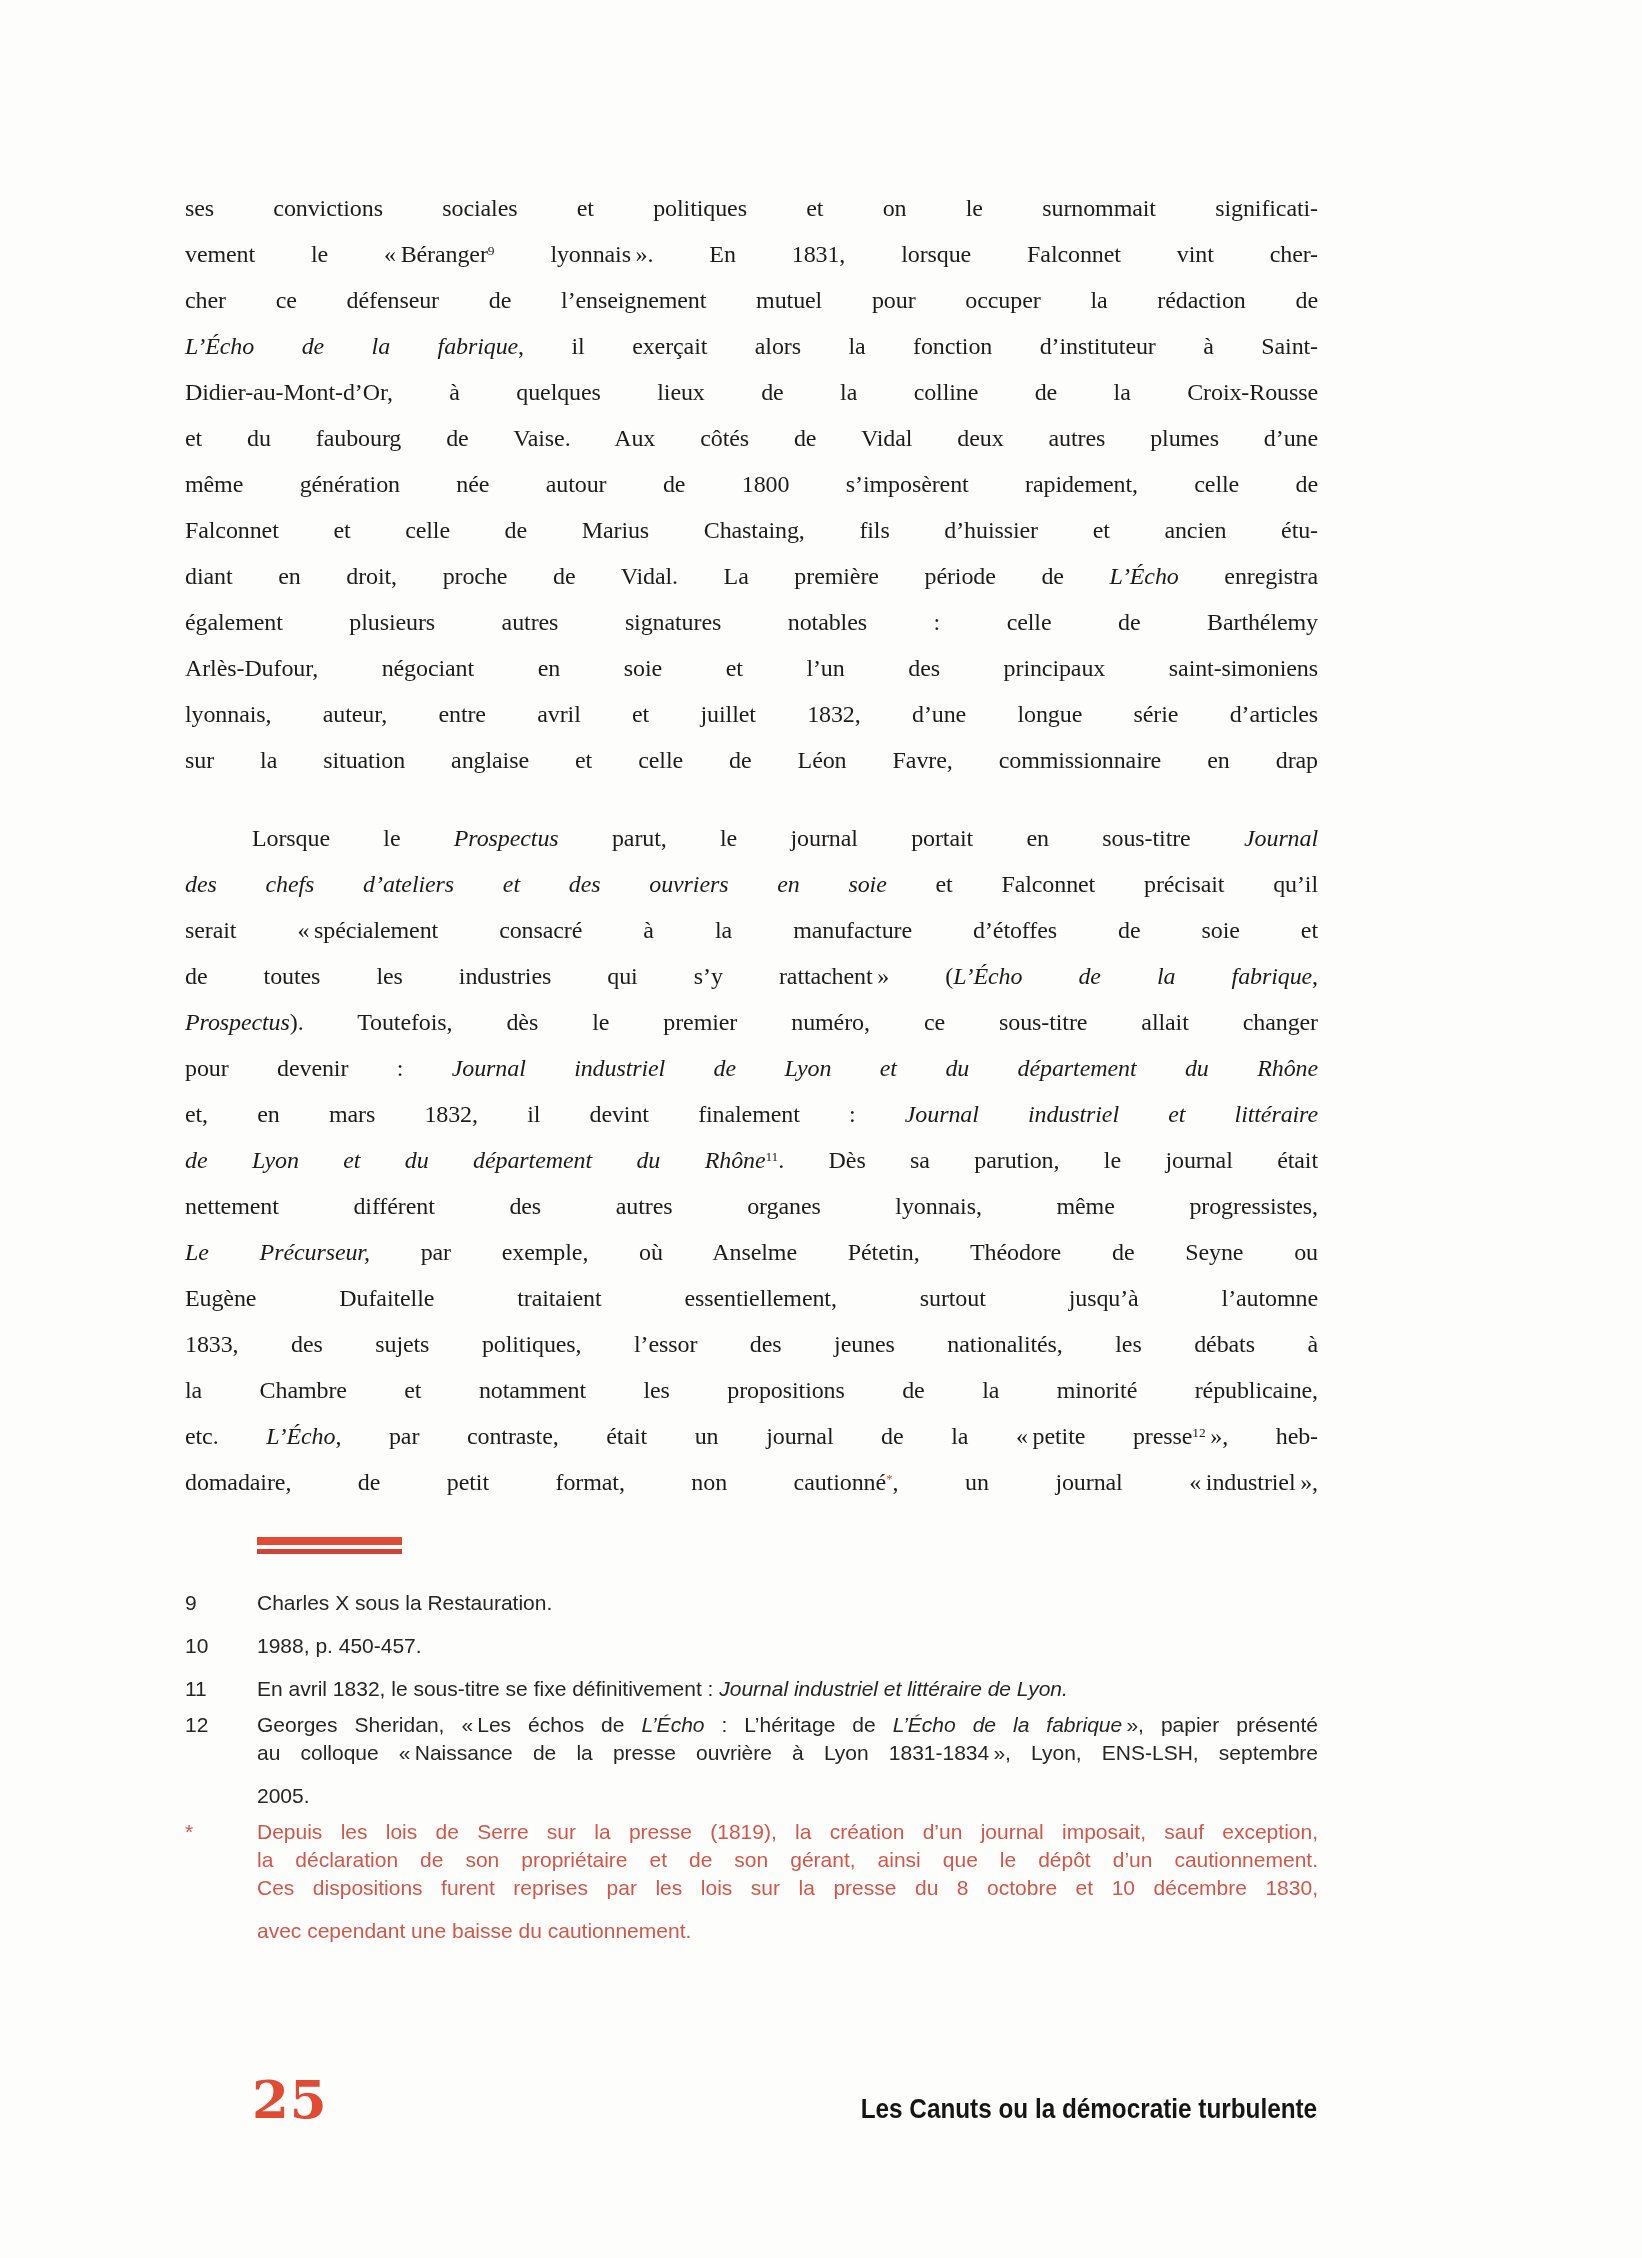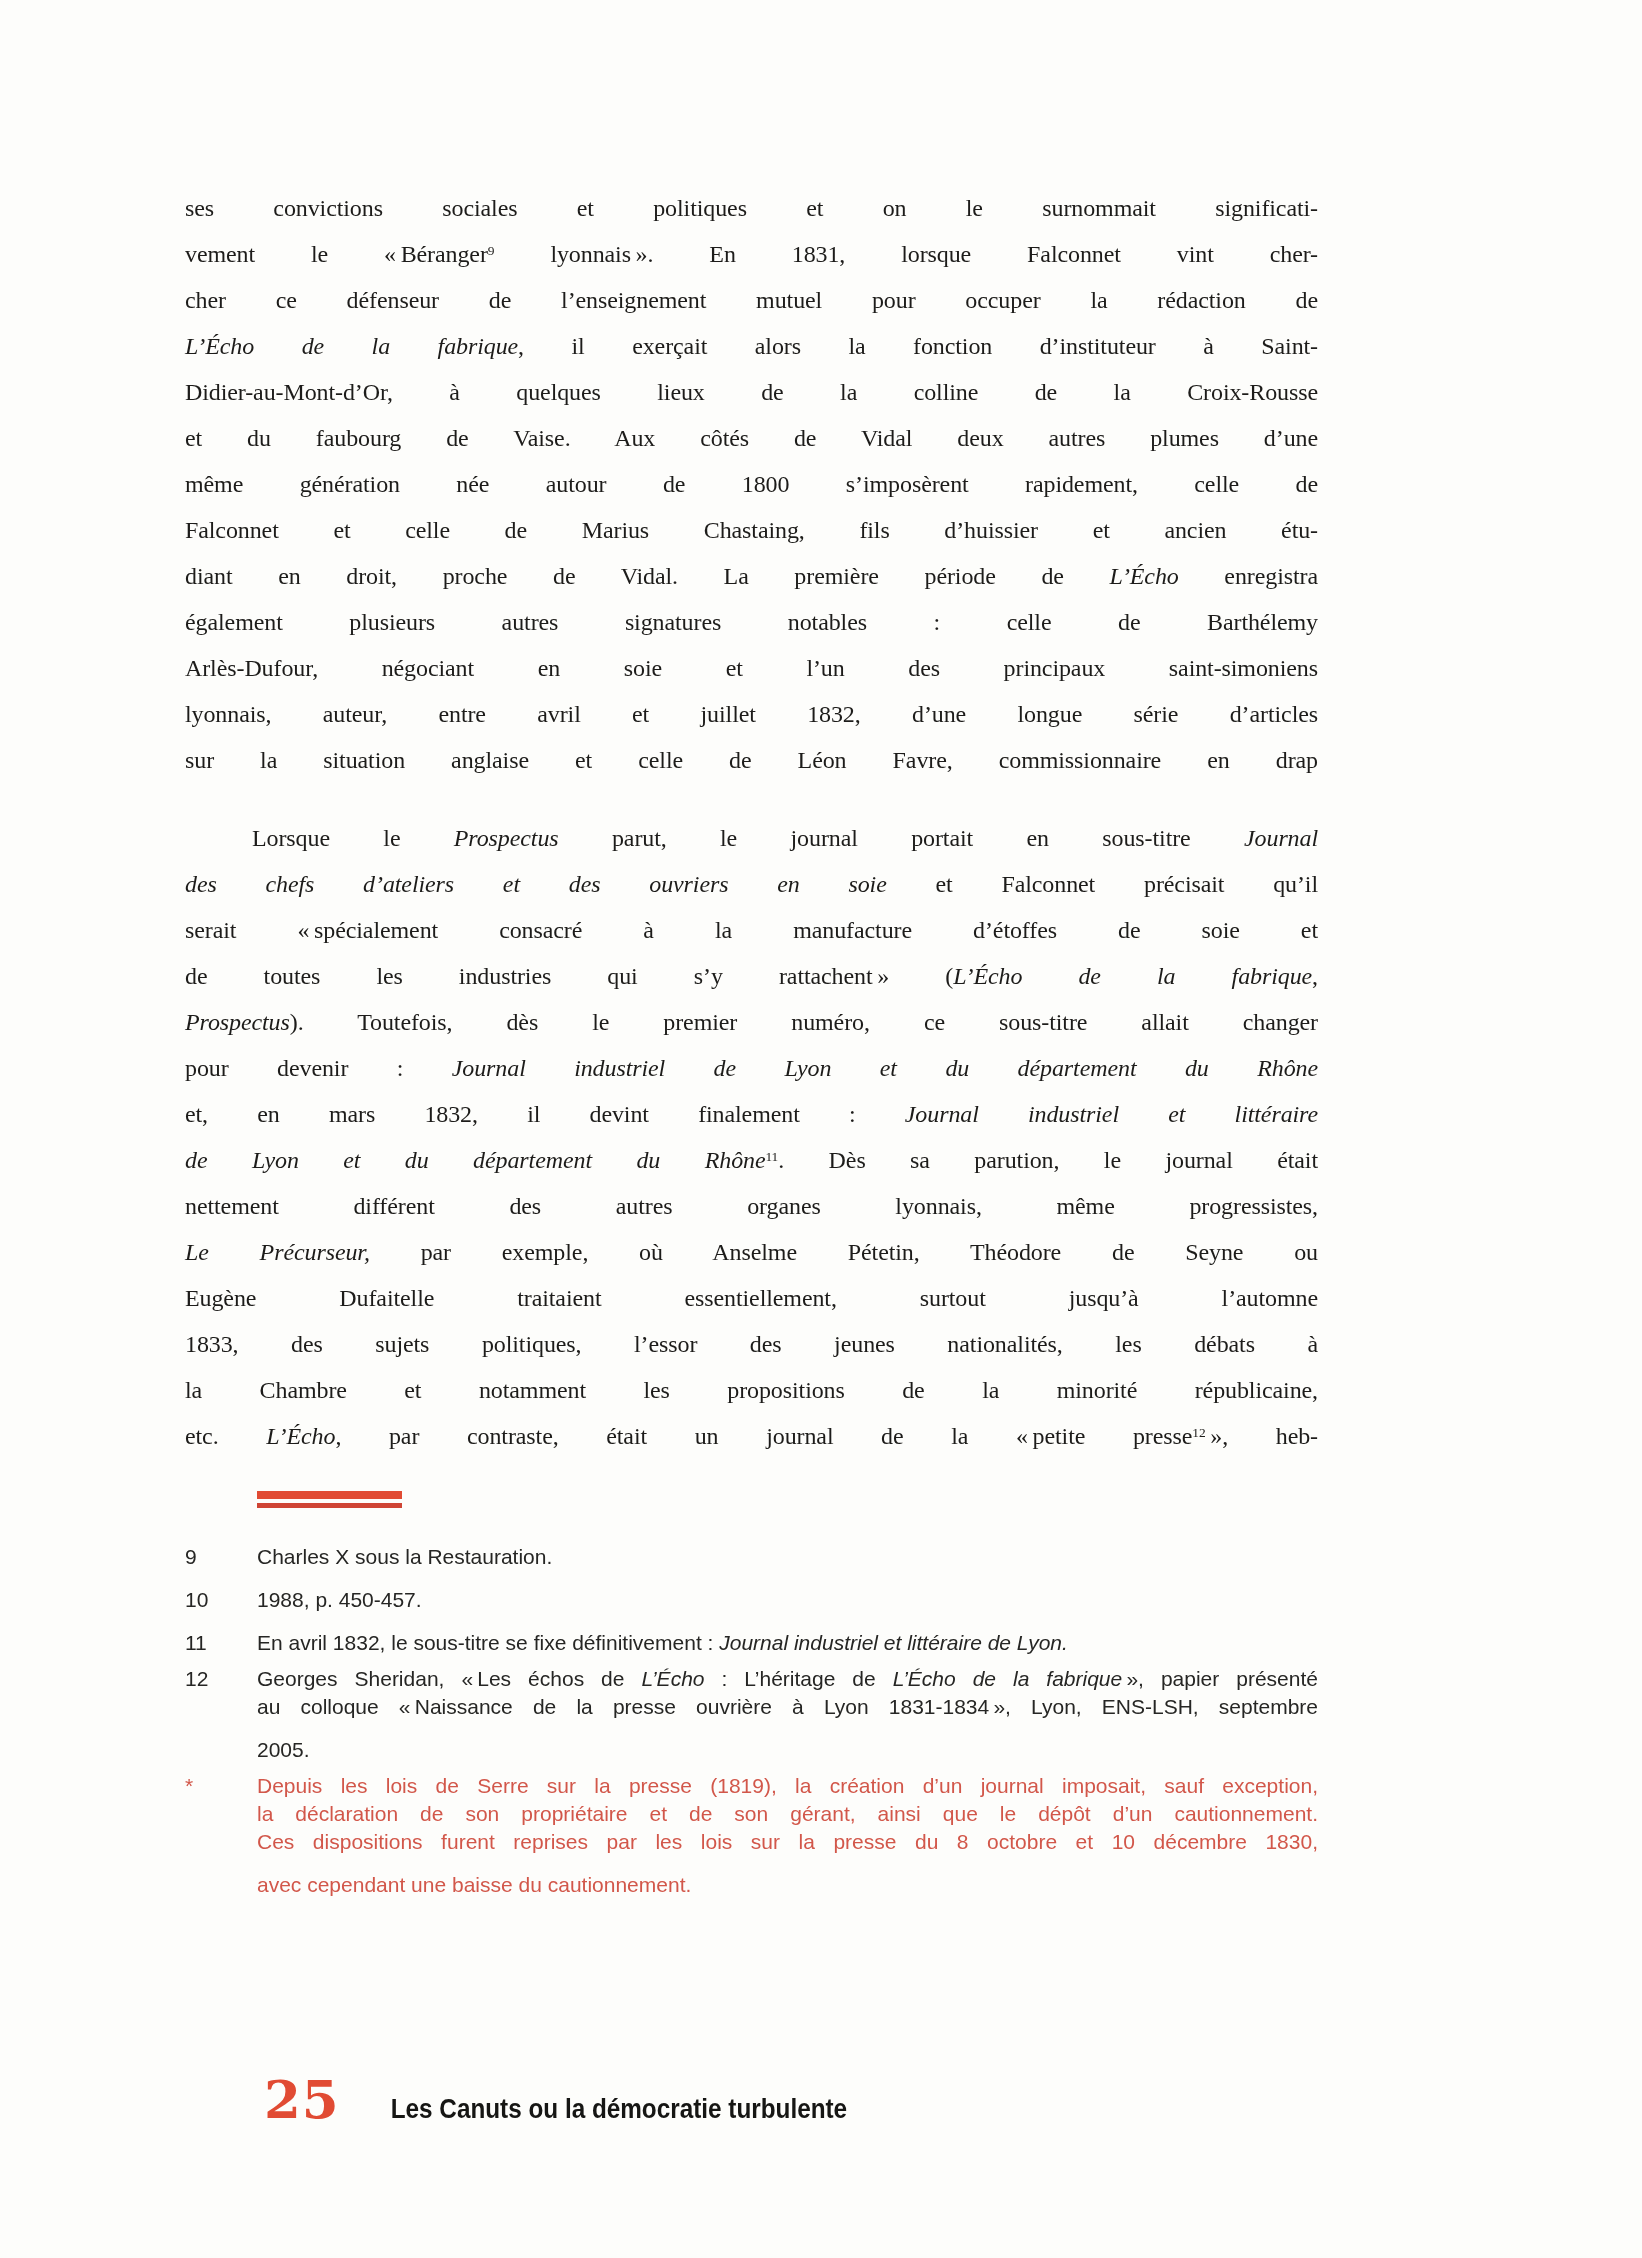--- a/index.html
+++ b/index.html
@@ -45,21 +45,21 @@
   .fn{position:relative;padding-left:72px;margin-bottom:8px;}
   .fnmark{position:absolute;left:0;top:0;}
   .fline{text-align:justify;text-align-last:justify;}
   .fline.endline{text-align-last:left;margin-top:15px;}
   .fn.fnred{color:var(--fn-red);}
   .fn.fnred .fnmark{color:var(--fn-red);}
   
   .page-footer{
     position:absolute;
     left:252px;right:326px;top:2073px;
-    display:flex;align-items:baseline;margin-left:12px;
+    display:flex;justify-content:space-between;align-items:baseline;
   }
   .page-number{
     font-family:"DejaVu Serif", serif;
     font-weight:800;
     font-size:53px;line-height:1;
     color:var(--accent);
     letter-spacing:0.9px;
   }
   .footer-title{
     font-family:"Liberation Sans", sans-serif;
@@ -99,20 +99,21 @@
           <div class="bline"><span class="it">Prospectus</span><span>). Toutefois, dès le premier numéro, ce sous-titre allait changer</span></div>
           <div class="bline"><span>pour devenir : </span><span class="it">Journal industriel de Lyon et du département du Rhône</span></div>
           <div class="bline"><span>et, en mars 1832, il devint finalement : </span><span class="it">Journal industriel et littéraire</span></div>
           <div class="bline"><span class="it">de Lyon et du département du Rhône</span><span class="sup">11</span><span>. Dès sa parution, le journal était</span></div>
           <div class="bline"><span>nettement différent des autres organes lyonnais, même progressistes,</span></div>
           <div class="bline"><span class="it">Le Précurseur,</span><span> par exemple, où Anselme Pétetin, Théodore de Seyne ou</span></div>
           <div class="bline"><span>Eugène Dufaitelle traitaient essentiellement, surtout jusqu’à l’automne</span></div>
           <div class="bline"><span>1833, des sujets politiques, l’essor des jeunes nationalités, les débats à</span></div>
           <div class="bline"><span>la Chambre et notamment les propositions de la minorité républicaine,</span></div>
           <div class="bline"><span>etc. </span><span class="it">L’Écho</span><span>, par contraste, était un journal de la « petite presse</span><span class="sup">12</span><span> », heb-</span></div>
+          <div class="bline"><span>domadaire, de petit format, non cautionné</span><span class="sup red">*</span><span>, un journal « industriel »,</span></div>
         </div>
       </section>
 
     <div class="separator">
       <div class="bar thick"></div>
       <div class="bar thin"></div>
     </div>
 
     <section id="footnotes" class="footnotes">
         <div class="fn">

